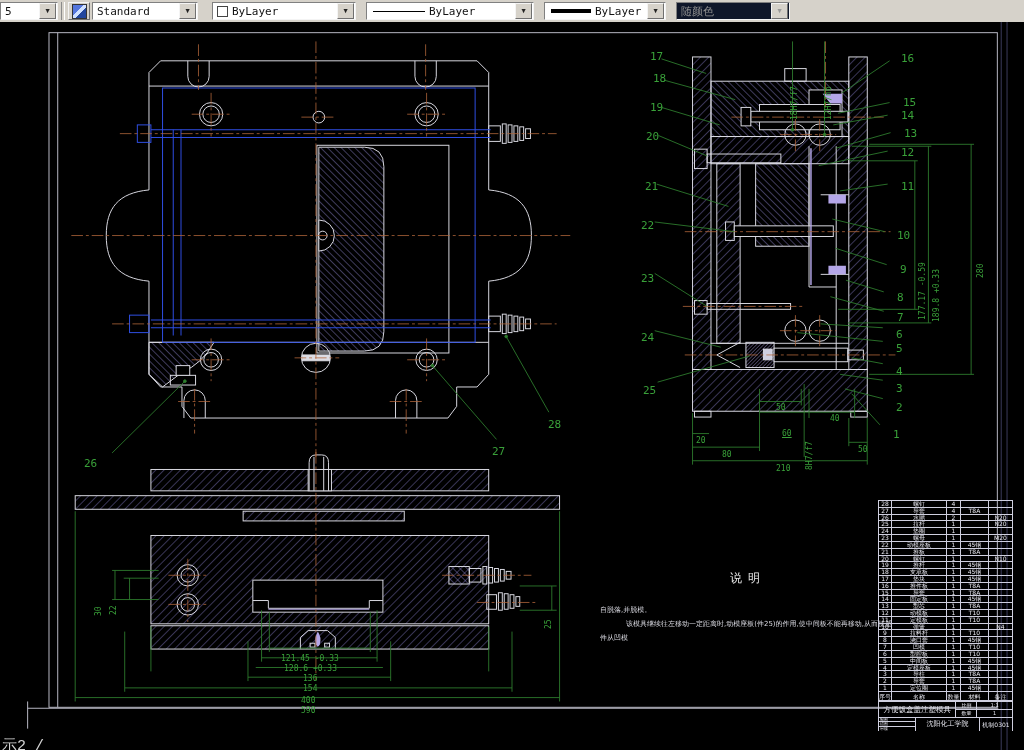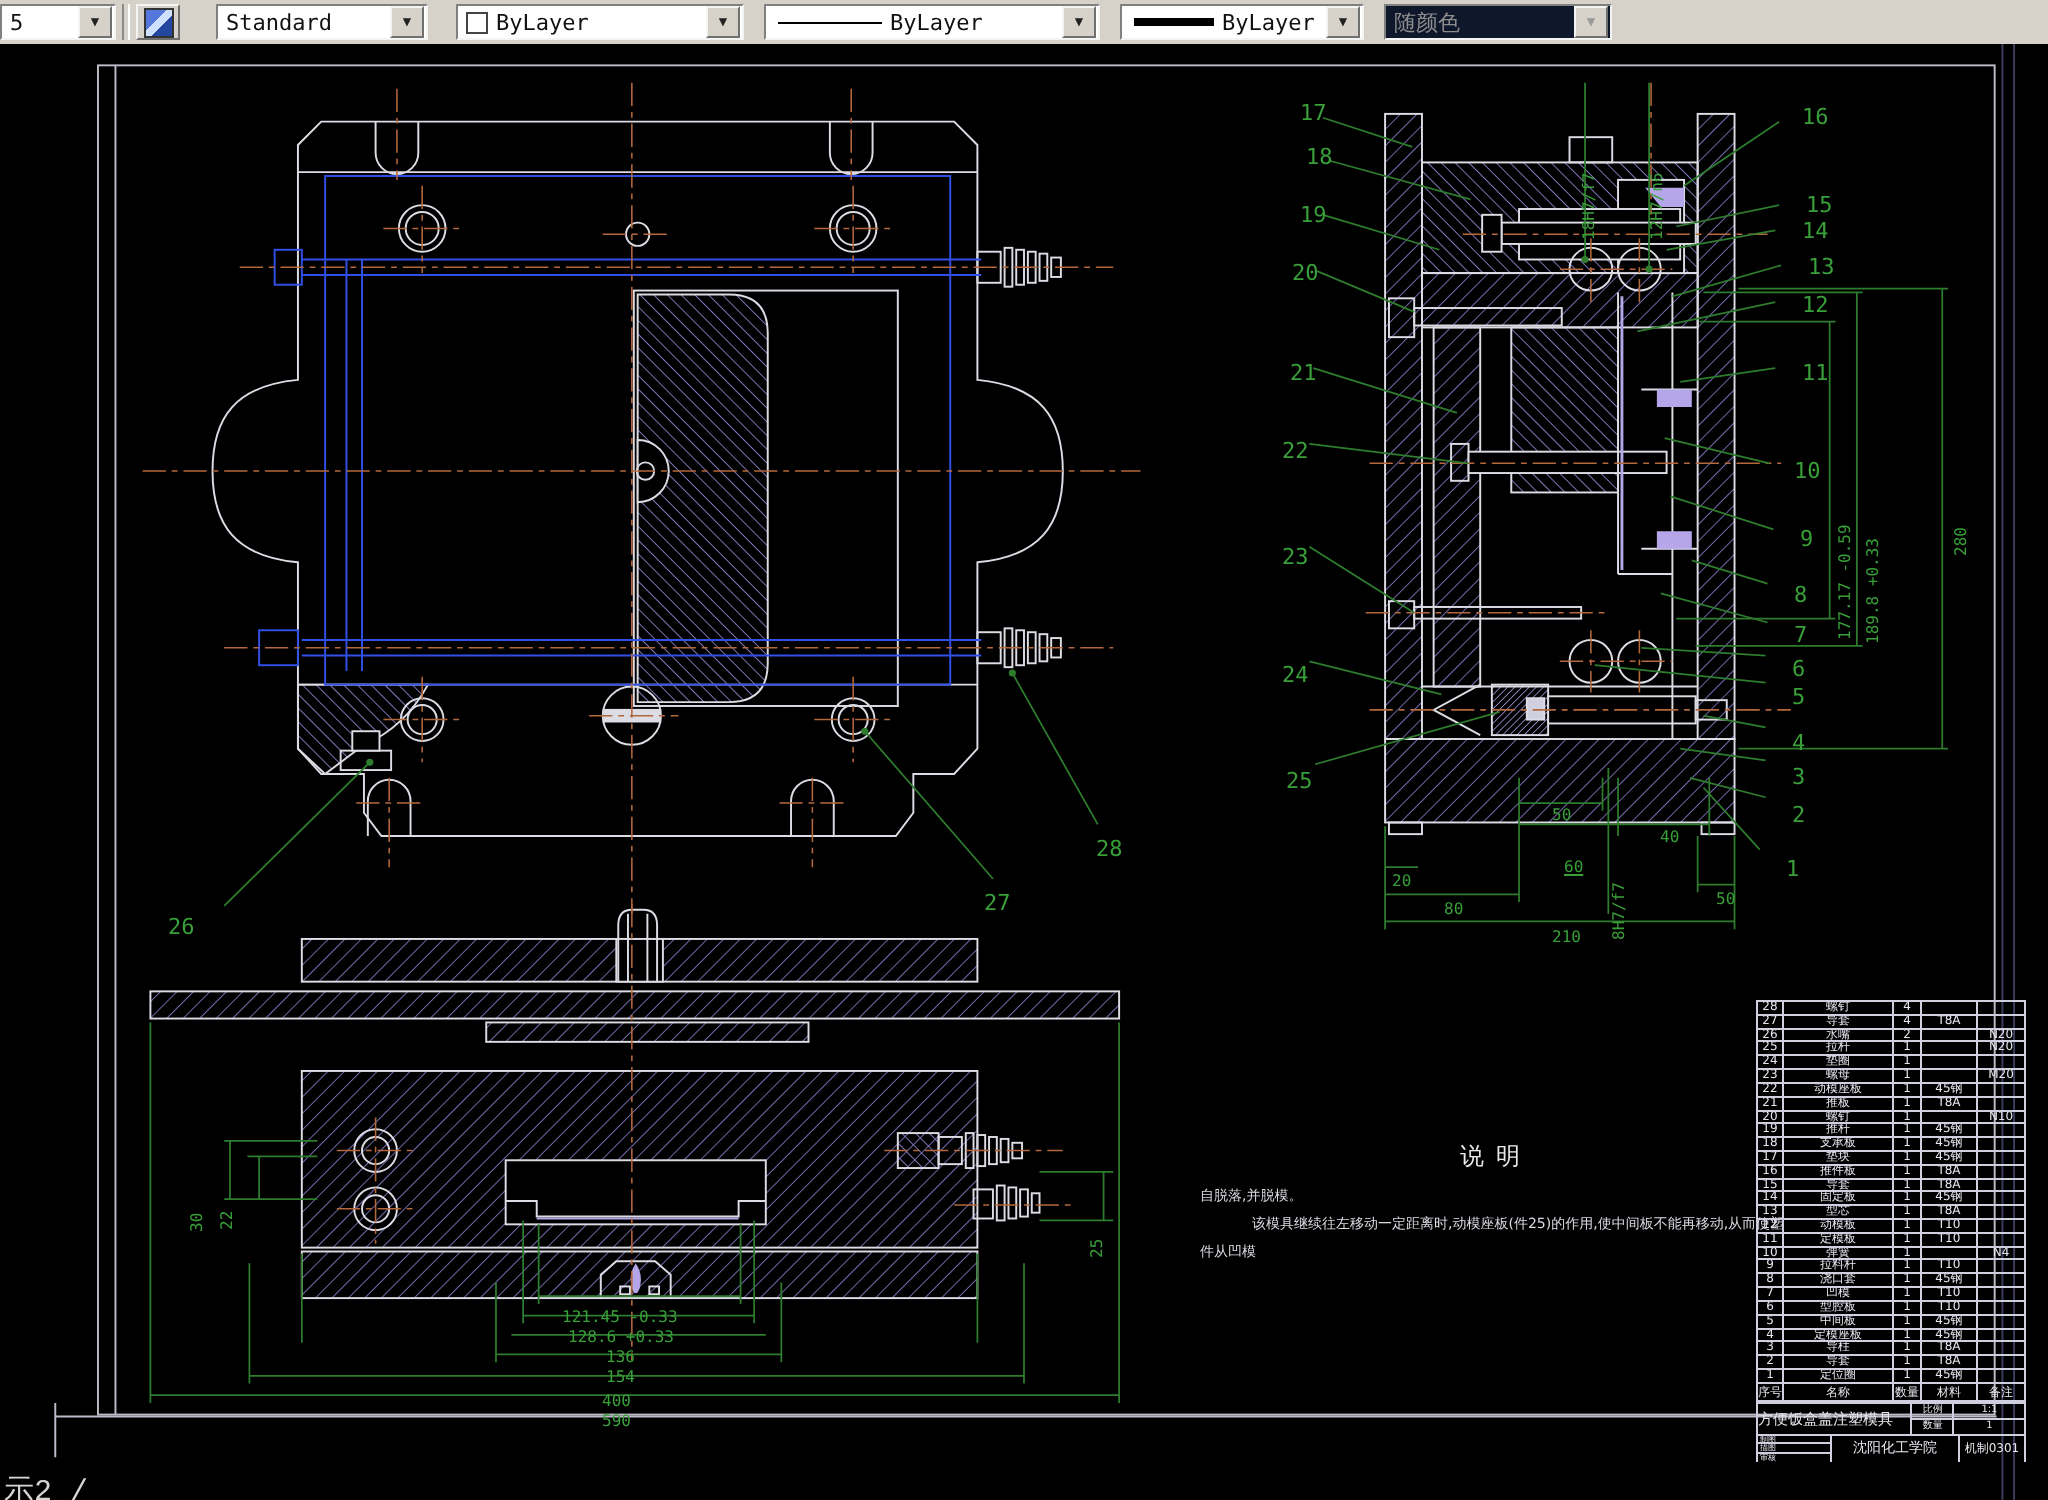--- a/index.html
+++ b/index.html
@@ -26,36 +26,36 @@
   
   .canvas{position:absolute;left:0;top:22px;width:1024px;height:728px;background:#000;}
   svg{position:absolute;left:0;top:0;}
   
   .dt{position:absolute;color:#39a039;font-family:"DejaVu Sans Mono",monospace;white-space:pre;line-height:1;}
   .g10{font-size:11px;}
   .g8{font-size:8px;}
   .rot{transform:rotate(-90deg);transform-origin:0 0;}
   
   #notes{position:absolute;left:600px;top:548px;width:296px;color:#dadae2;}
-  #notes .ntitle{display:block;text-align:center;font-size:12px;letter-spacing:6px;margin-bottom:4px;color:#e8e8e8;}
+  #notes .ntitle{display:block;text-align:center;font-size:12px;letter-spacing:6px;margin-bottom:16px;color:#e8e8e8;}
   #notes .nline{display:block;font-size:7px;line-height:14px;font-family:"DejaVu Sans",sans-serif;}
   #notes .ind1{text-indent:26px;}
   #notes .ind2{text-indent:34px;}
   
   #bom{position:absolute;left:878px;top:478px;width:133px;color:#e6e6ee;font-family:"DejaVu Sans",sans-serif;
     border-left:1px solid #cfcfdf;border-right:1px solid #cfcfdf;border-top:1px solid #cfcfdf;}
   .bomrow{display:flex;height:6.82px;border-bottom:1px solid #cfcfdf;box-sizing:border-box;overflow:hidden;}
   .bc{display:block;font-size:6px;line-height:6px;text-align:center;overflow:hidden;border-right:1px solid #cfcfdf;box-sizing:border-box;}
   .c0{width:13px;}.c1{width:55px;}.c2{width:14px;}.c3{width:28px;}.c4{flex:1;border-right:none;}
   #bom-head .bomrow{height:9px;}
   #bom-head .bc{font-size:6px;line-height:9px;}
   
   #tblock{border-top:1px solid #cfcfdf;}
   .trow1{display:flex;height:15px;border-bottom:1px solid #cfcfdf;}
-  .t-title{width:77px;font-size:7.5px;line-height:15px;border-right:1px solid #cfcfdf;overflow:hidden;}
+  .t-title{width:77px;font-size:7.5px;line-height:15px;text-align:center;border-right:1px solid #cfcfdf;overflow:hidden;}
   .t-sc{width:56px;display:flex;flex-direction:column;}
   .t-scrow{display:flex;height:7.5px;font-size:5px;line-height:7px;}
   .t-scrow:first-child{border-bottom:1px solid #cfcfdf;}
   .t-scl{width:20px;border-right:1px solid #cfcfdf;text-align:center;overflow:hidden;}
   .t-scv{flex:1;text-align:center;overflow:hidden;}
   .trow2{display:flex;height:13px;}
   .t-cells{width:36px;display:flex;flex-direction:column;border-right:1px solid #cfcfdf;}
   .t-cell{flex:1;font-size:4px;line-height:4.2px;border-bottom:1px solid #cfcfdf;padding-left:1px;overflow:hidden;}
   .t-cell:last-child{border-bottom:none;}
   .t-org{width:63px;font-size:7px;line-height:13px;text-align:center;border-right:1px solid #cfcfdf;overflow:hidden;}
@@ -68,21 +68,21 @@
 
 <div class="toolbar">
   <div class="combo" style="width:58px">
     <span class="cval">5</span>
     <span class="carr">▼</span>
   </div>
   <div class="tsep"></div>
   <button class="tbtn">
     <span class="sticon"></span>
   </button>
-  <div class="combo" style="width:106px;margin-left:18px">
+  <div class="combo" style="width:106px;margin-left:2px">
     <span class="cval">Standard</span>
     <span class="carr">▼</span>
   </div>
   <div class="combo" style="width:144px;margin-left:14px">
     <span class="swatch"></span>
     <span class="cval">ByLayer</span>
     <span class="carr">▼</span>
   </div>
   <div class="combo" style="width:168px;margin-left:10px">
     <span class="ltline"></span>

